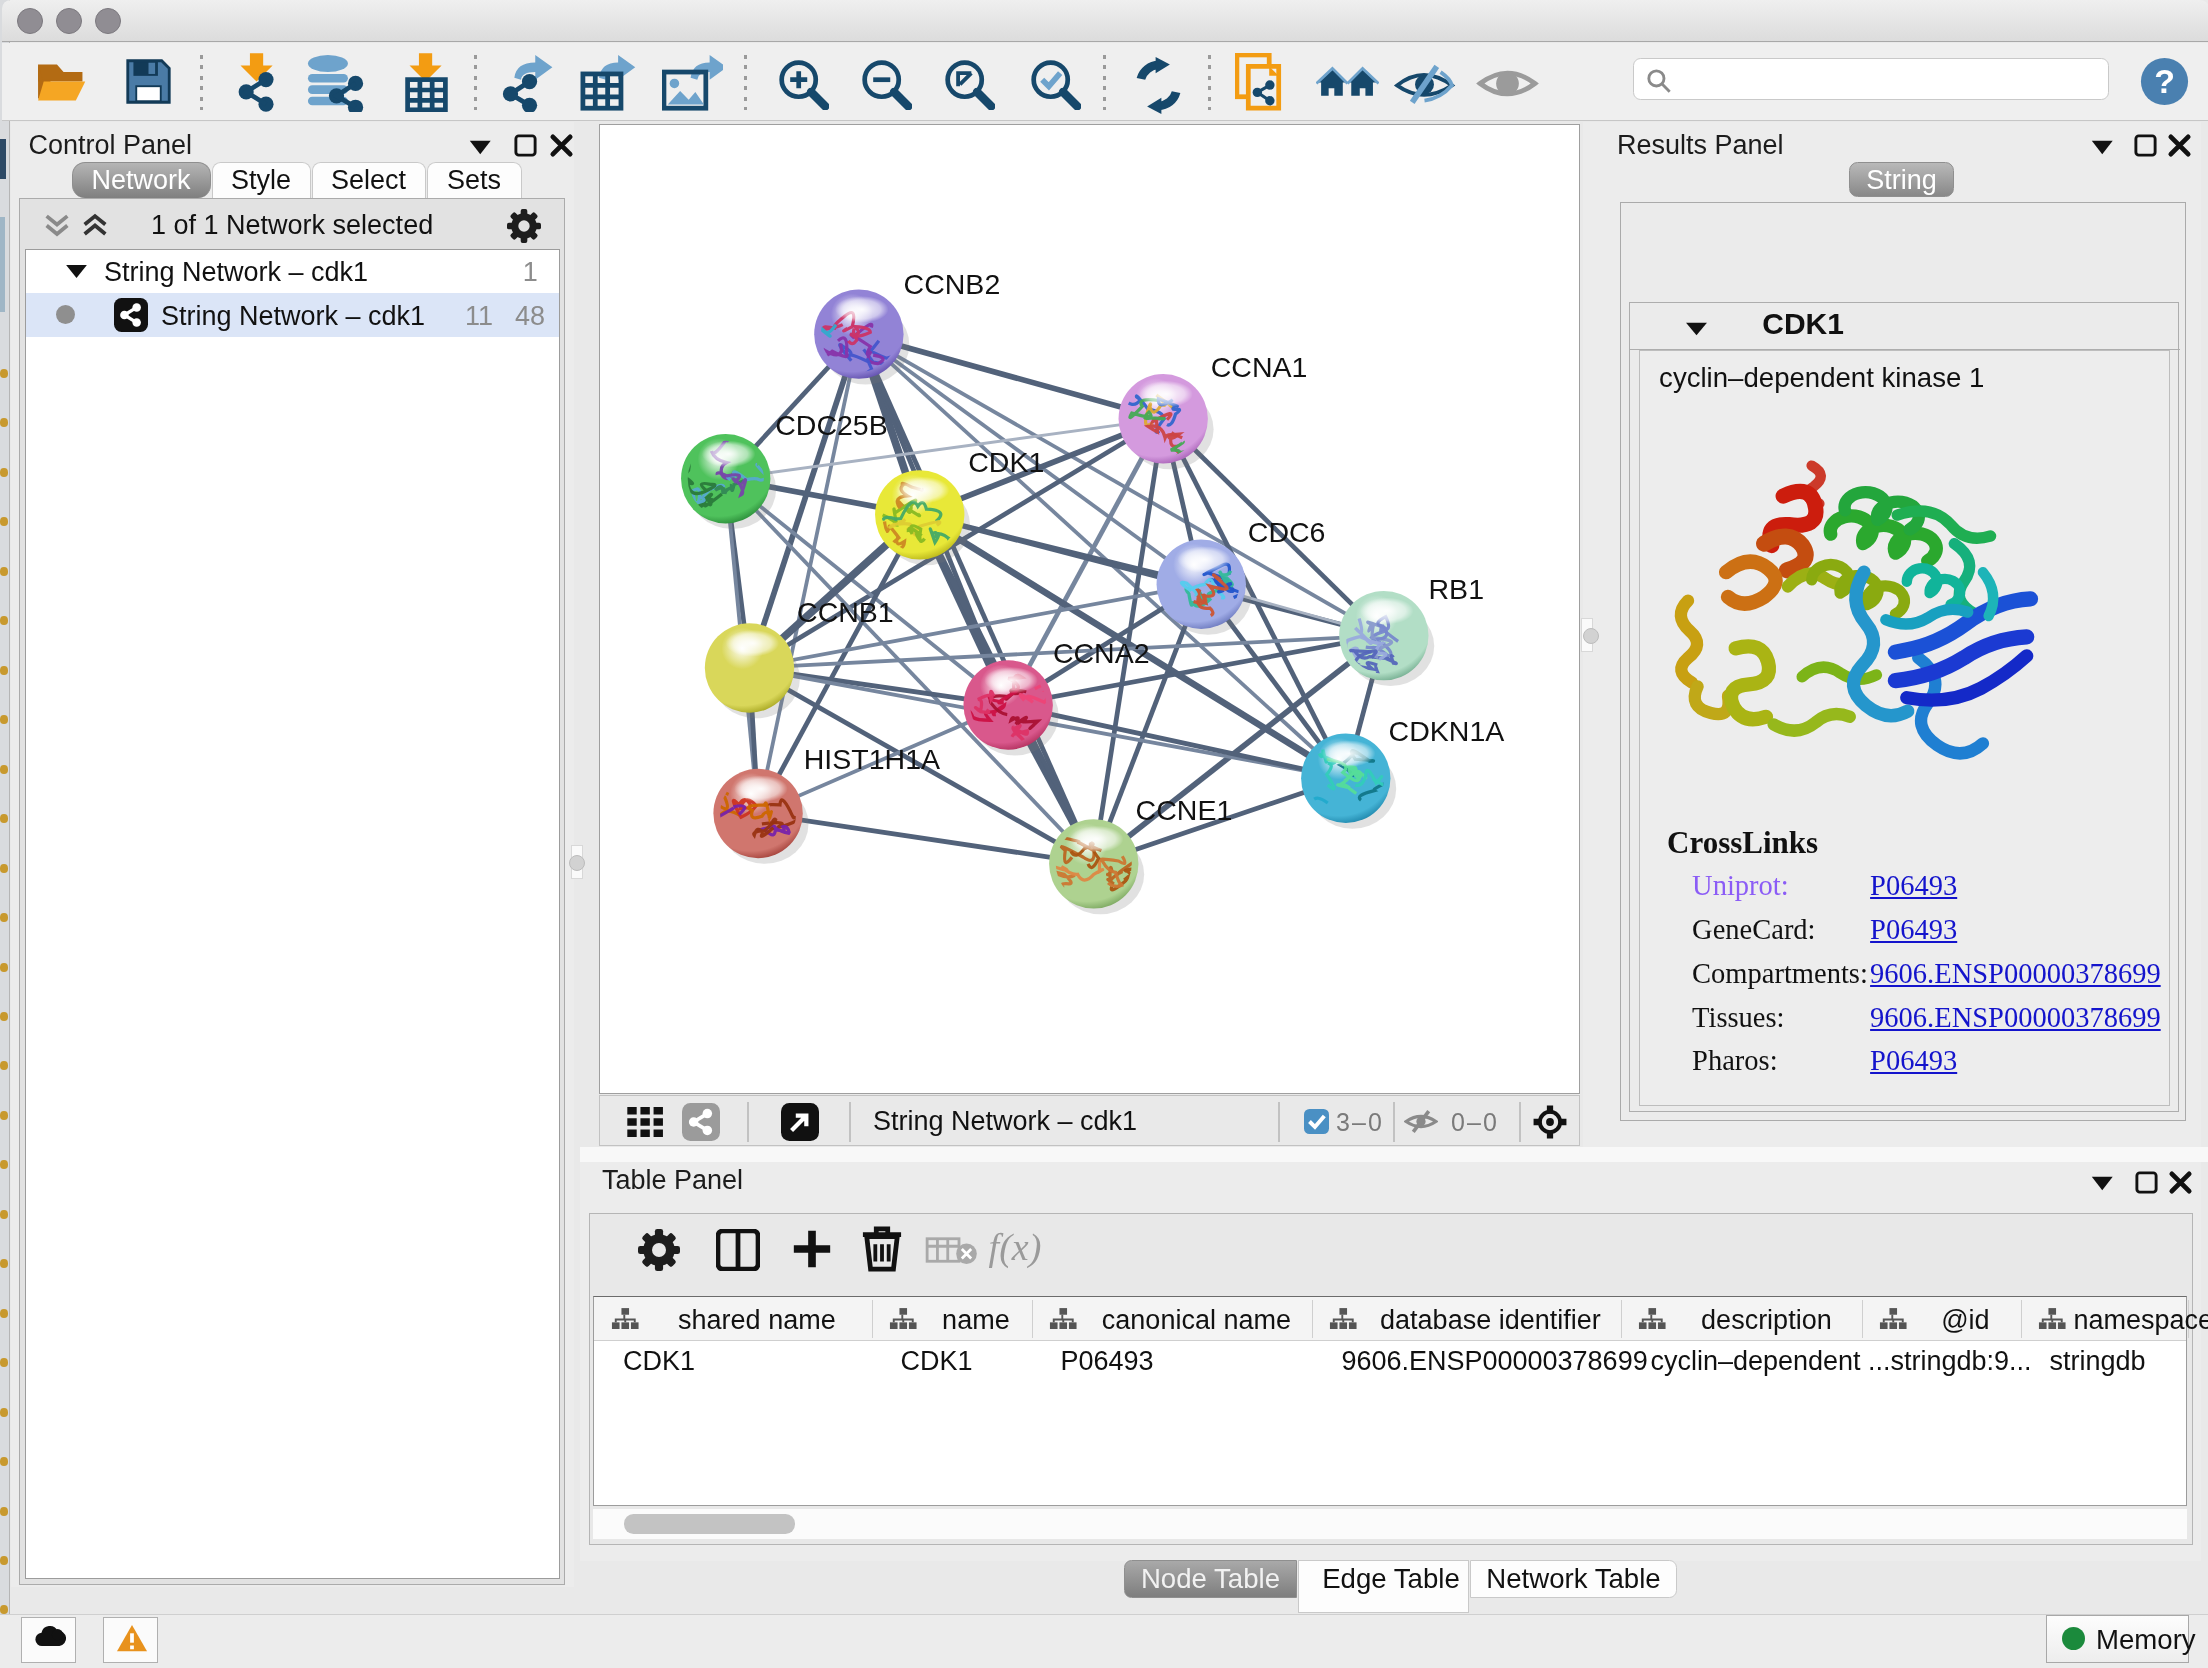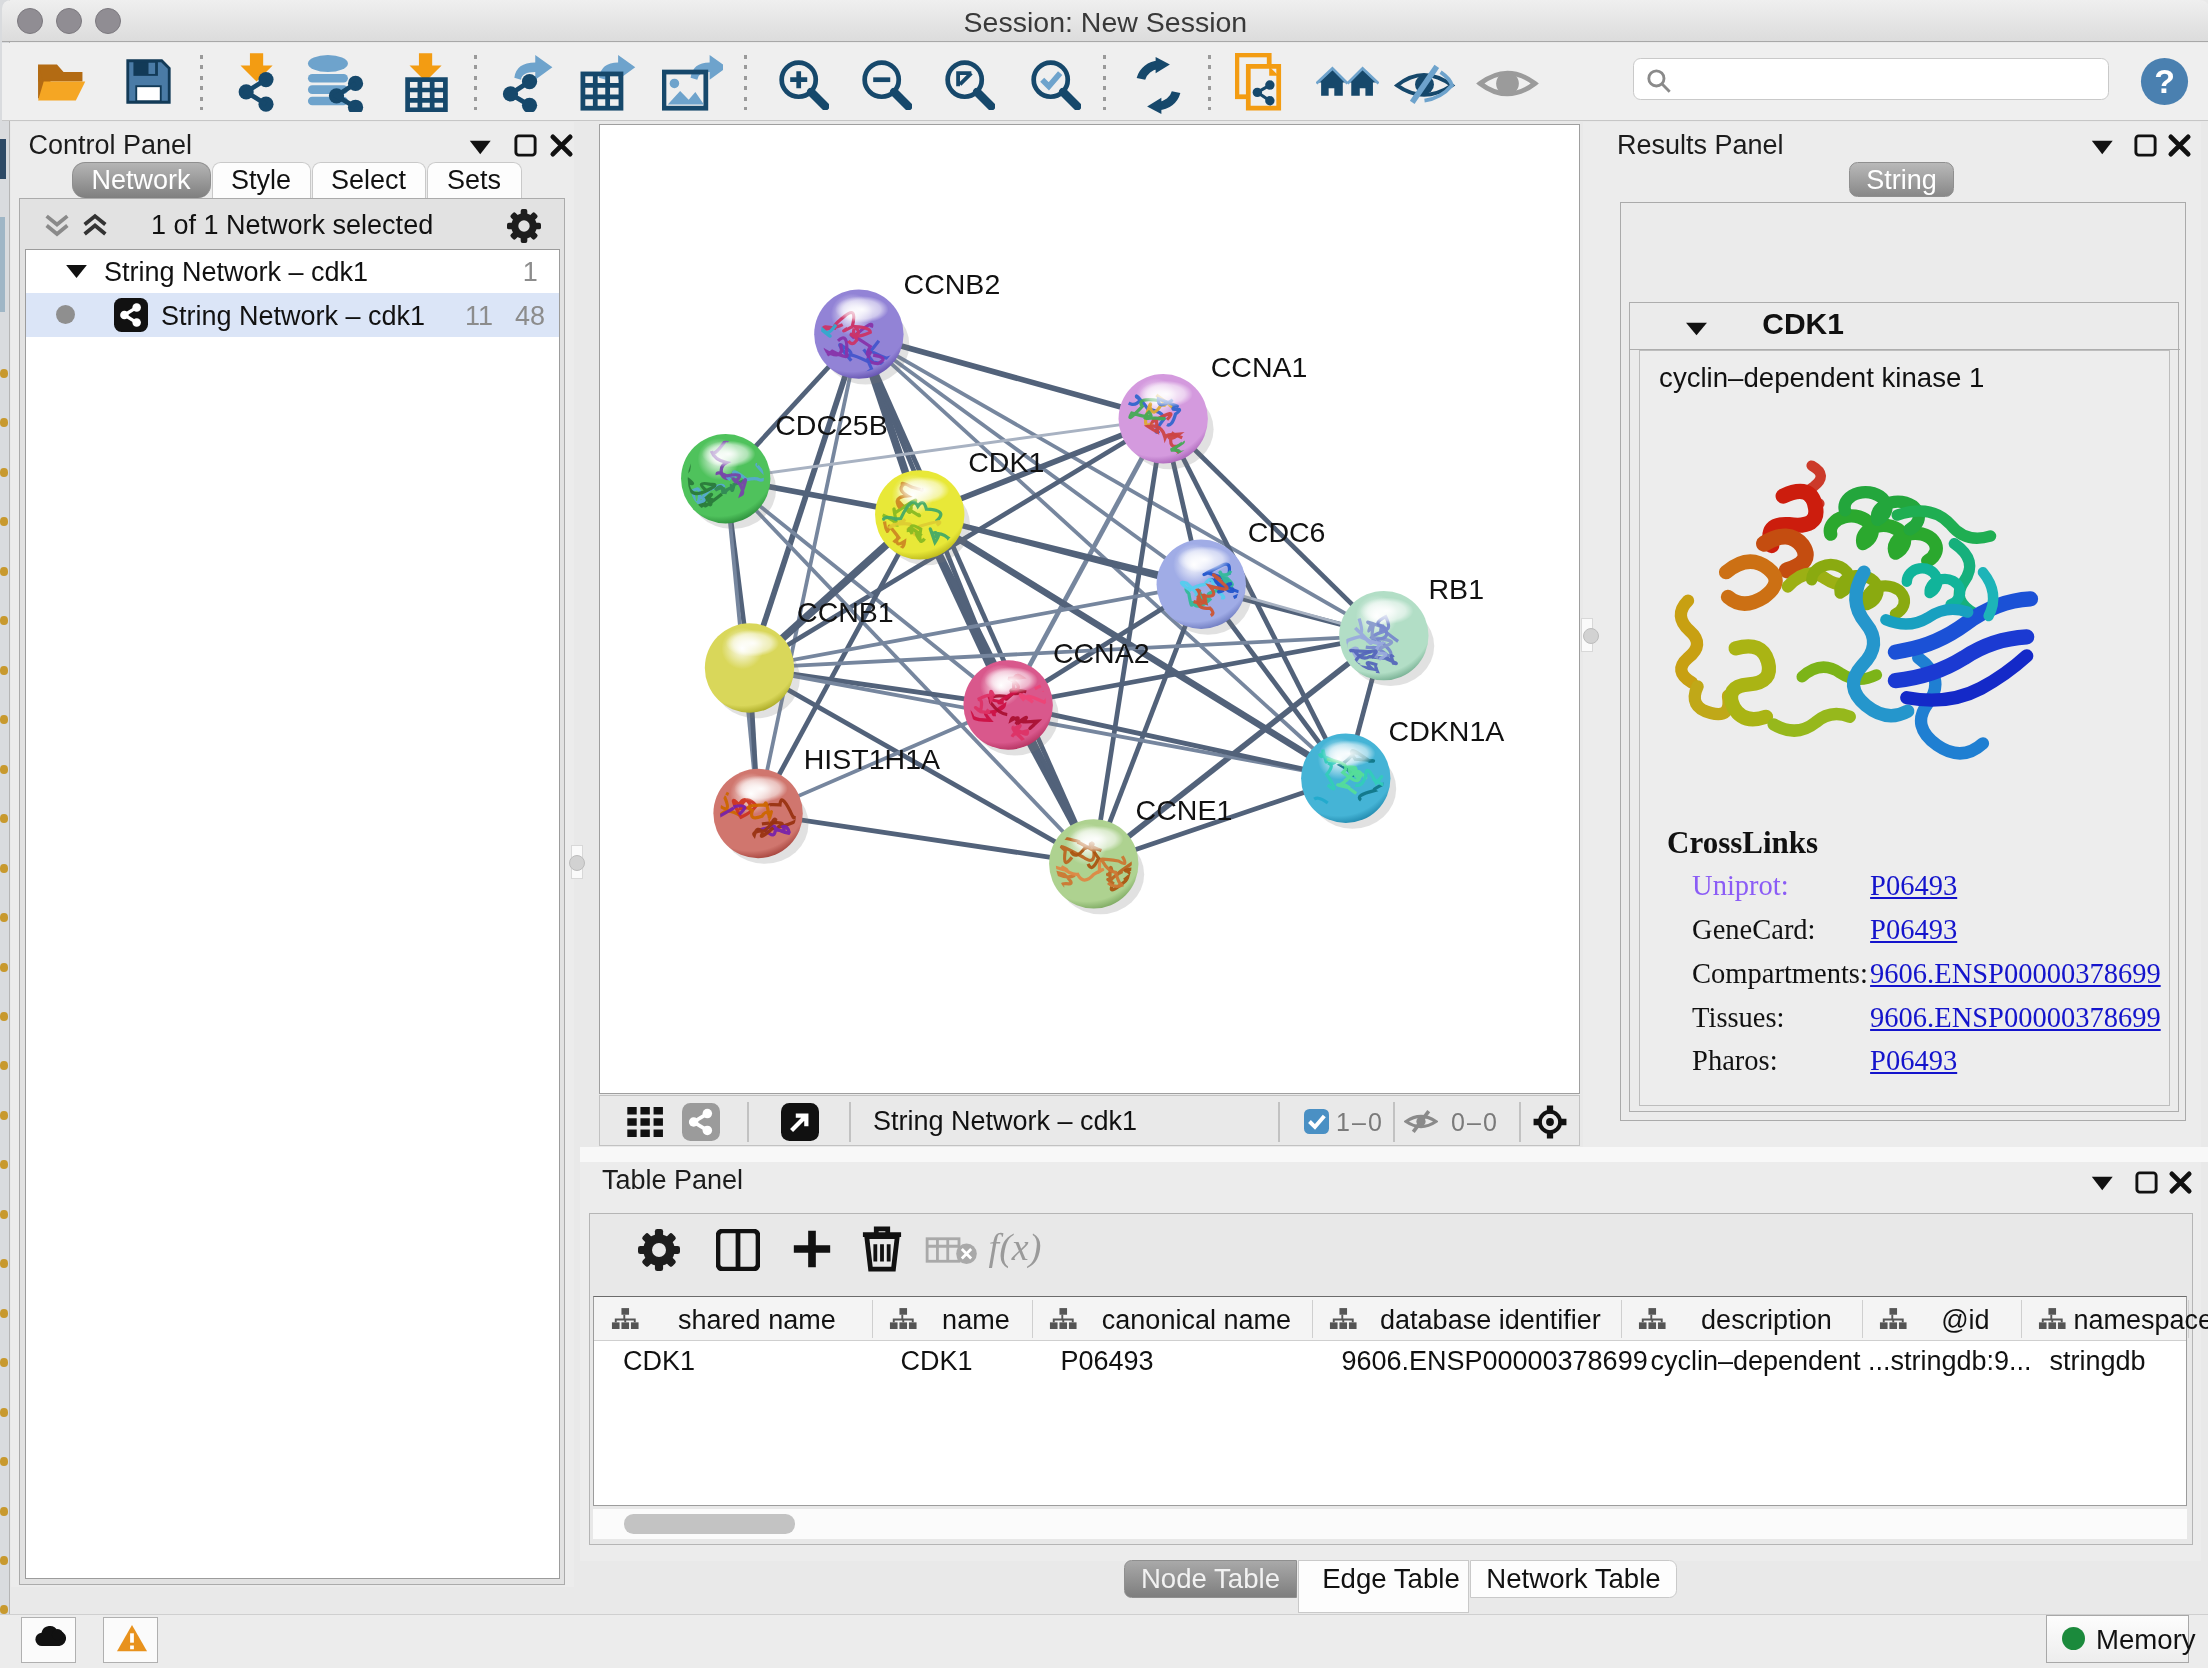--- a/index.html
+++ b/index.html
@@ -47,21 +47,20 @@
 <div class="abs" style="left:0px;top:1408px;width:7.6px;height:8.6px;border-radius:50%;background:#c8992e;"></div>
 <div class="abs" style="left:0px;top:1457px;width:7.6px;height:8.6px;border-radius:50%;background:#c8992e;"></div>
 <div class="abs" style="left:0px;top:1507px;width:7.6px;height:8.6px;border-radius:50%;background:#c8992e;"></div>
 <div class="abs" style="left:0px;top:1556px;width:7.6px;height:8.6px;border-radius:50%;background:#c8992e;"></div>
 <div class="abs" style="left:0px;top:1605px;width:7.6px;height:8.6px;border-radius:50%;background:#c8992e;"></div>
 </div>
 <div id="titlebar">
 <div class="tl" style="left:15px;"></div>
 <div class="tl" style="left:54px;"></div>
 <div class="tl" style="left:93px;"></div>
-<div id="title">Session: New Session</div>
 </div>
 <div id="toolbar">
 <svg class="icon" style="left:34px;" width="57" height="51" viewBox="0 0 60 54">
 <path d="M2 8 h20 l7 8 h20 v10 h-47 z" fill="#b36b13"></path>
 <path d="M2 8 v36 h5 l9-20 h-9 z" fill="#b36b13"></path>
 <path d="M8 26 h44 l-10 20 h-40 z" fill="#f5a623"></path>
     </svg>
 <svg class="icon" style="left:122px;" width="49" height="49" viewBox="0 0 52 52">
 <path d="M4 4 h36 l8 8 v36 h-44 z" fill="#4a7ba6"></path>
 <path d="M10 4 h26 v16 h-26 z" fill="#123a57"></path>
@@ -578,21 +577,21 @@
       <rect width="36" height="36" rx="8" fill="#111"></rect>
       <path d="M10 26 L22 14 M14 12 h10 v10" stroke="#fff" stroke-width="4" fill="none"></path>
     </svg>
 <div class="abs" style="left:249px;top:5.7px;width:1.9px;height:40px;background:#c2c2c2;"></div>
 <div class="abs" style="left:273px;top:9.5px;font-size:27px;color:#111;">String Network – cdk1</div>
 <div class="abs" style="left:678px;top:5.7px;width:1.9px;height:40px;background:#c2c2c2;"></div>
 <svg class="abs" style="left:704px;top:13.3px;" width="25" height="25" viewBox="0 0 32 32">
       <rect width="32" height="32" rx="7" fill="#4a90c4"></rect>
       <path d="M7 16 l7 7 L26 9" stroke="#fff" stroke-width="5" fill="none"></path>
     </svg>
-<div class="abs" style="left:736px;top:12.4px;font-size:25px;color:#7a7a7a;">1 – 0</div>
+<div class="abs" style="left:736px;top:12.4px;font-size:25px;color:#7a7a7a;">3 – 0</div>
 <div class="abs" style="left:793px;top:5.7px;width:1.9px;height:40px;background:#c2c2c2;"></div>
 <svg class="abs" style="left:804px;top:13.3px;" width="34" height="25" viewBox="0 0 66 48">
       <path d="M4 24 Q33 4 62 24 Q33 44 4 24 z" fill="none" stroke="#8a8a8a" stroke-width="6"></path>
       <circle cx="33" cy="24" r="9" fill="#8a8a8a"></circle>
       <path d="M48 4 L18 44" stroke="#8a8a8a" stroke-width="7"></path>
     </svg>
 <div class="abs" style="left:851px;top:12.4px;font-size:25px;color:#7a7a7a;">0 – 0</div>
 <div class="abs" style="left:919px;top:5.7px;width:1.9px;height:40px;background:#c2c2c2;"></div>
 <svg class="abs" style="left:932px;top:7.6px;" width="36" height="36" viewBox="0 0 46 46">
       <g stroke="#111" stroke-width="5" fill="none">

